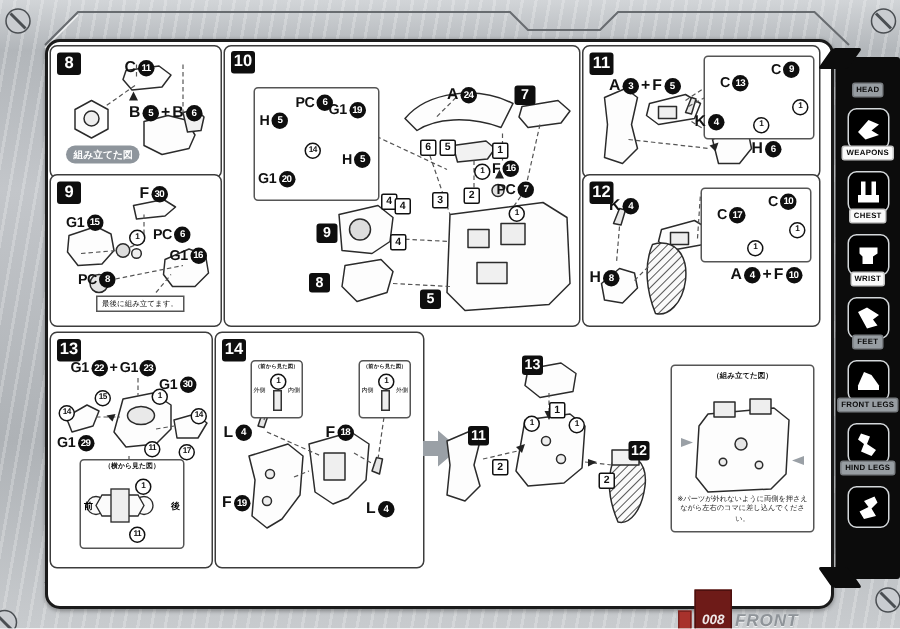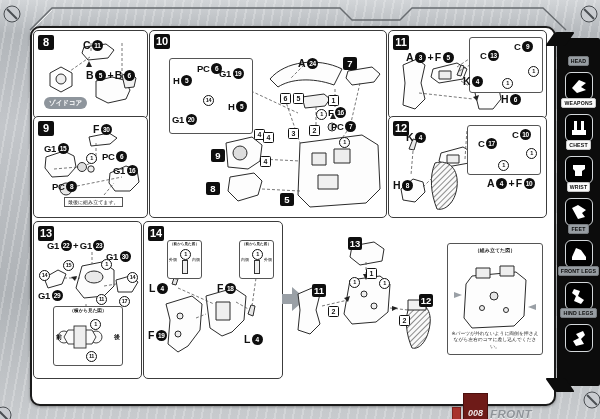--- a/index.html
+++ b/index.html
@@ -105,21 +105,21 @@
       <span class="lt">C</span>
         <span class="bc">11</span>
     </div>
     <div class="pl" style="left:52px;top:38px">
       <span class="lt">B</span>
         <span class="bc">5</span>
       <span class="lt">+</span>
       <span class="lt">B</span>
         <span class="bc">6</span>
     </div>
-    <div class="tag" style="left:10px;top:66px">ゾイドコア</div>
+    <div class="tag" style="left:10px;top:66px">組み立てた図</div>
   </div>
 
   <div class="panel" style="left:33px;top:116px;width:113px;height:100px">
     <svg class="dwg" width="113" height="100" viewBox="0 0 113 100">
       <g fill="#fdfdfd" stroke="#2b2b2b" stroke-width="1" stroke-linejoin="round">
         <path d="M55,20 l20,-4 l8,5 l-7,6 l-19,2 z"></path>
         <path d="M12,40 l18,-6 l10,5 l2,11 l-8,9 l-16,1 l-7,-9 z"></path>
         <circle cx="48" cy="50" r="4.5" fill="#ddd"></circle>
         <circle cx="57" cy="52" r="3.2" fill="#eee"></circle>
         <path d="M76,56 l16,-7 l11,4 l2,12 l-9,9 l-15,0 l-6,-8 z"></path>

